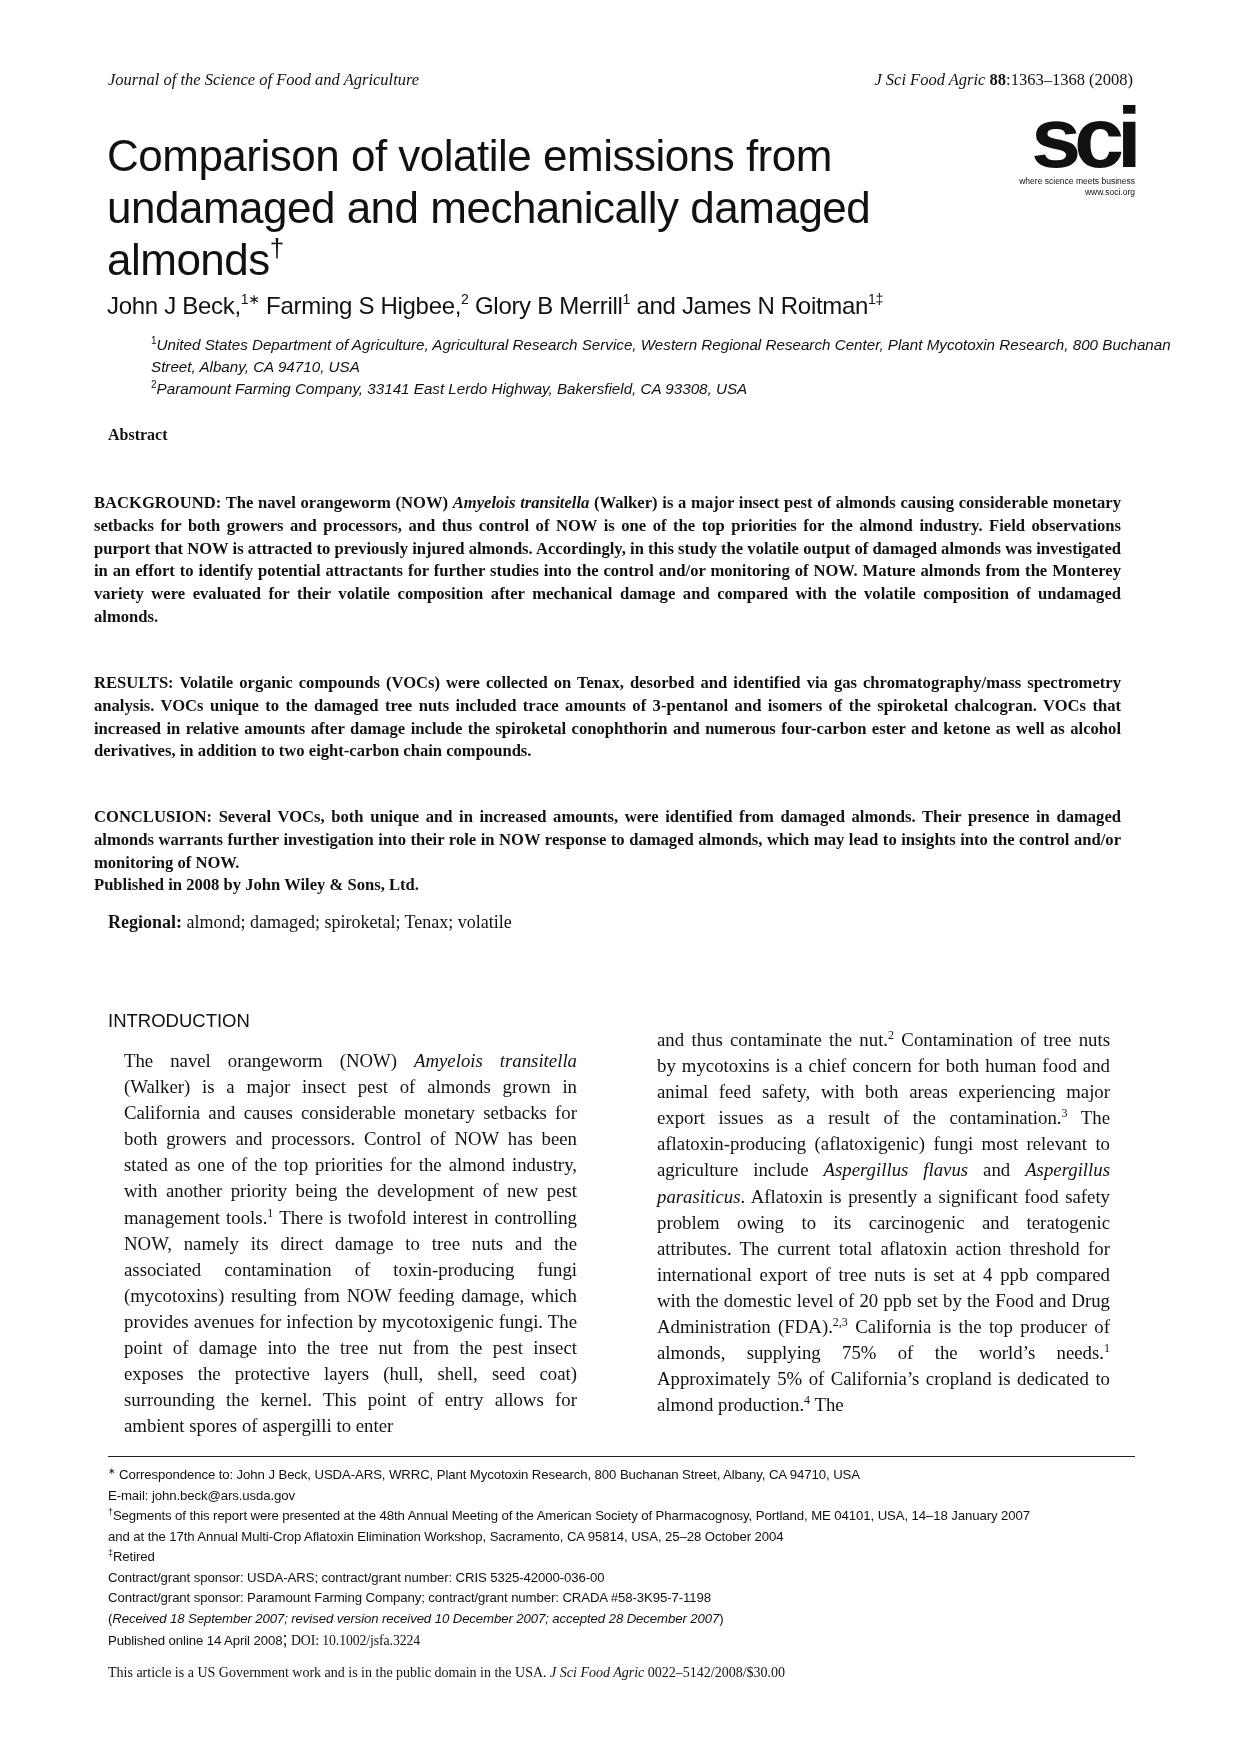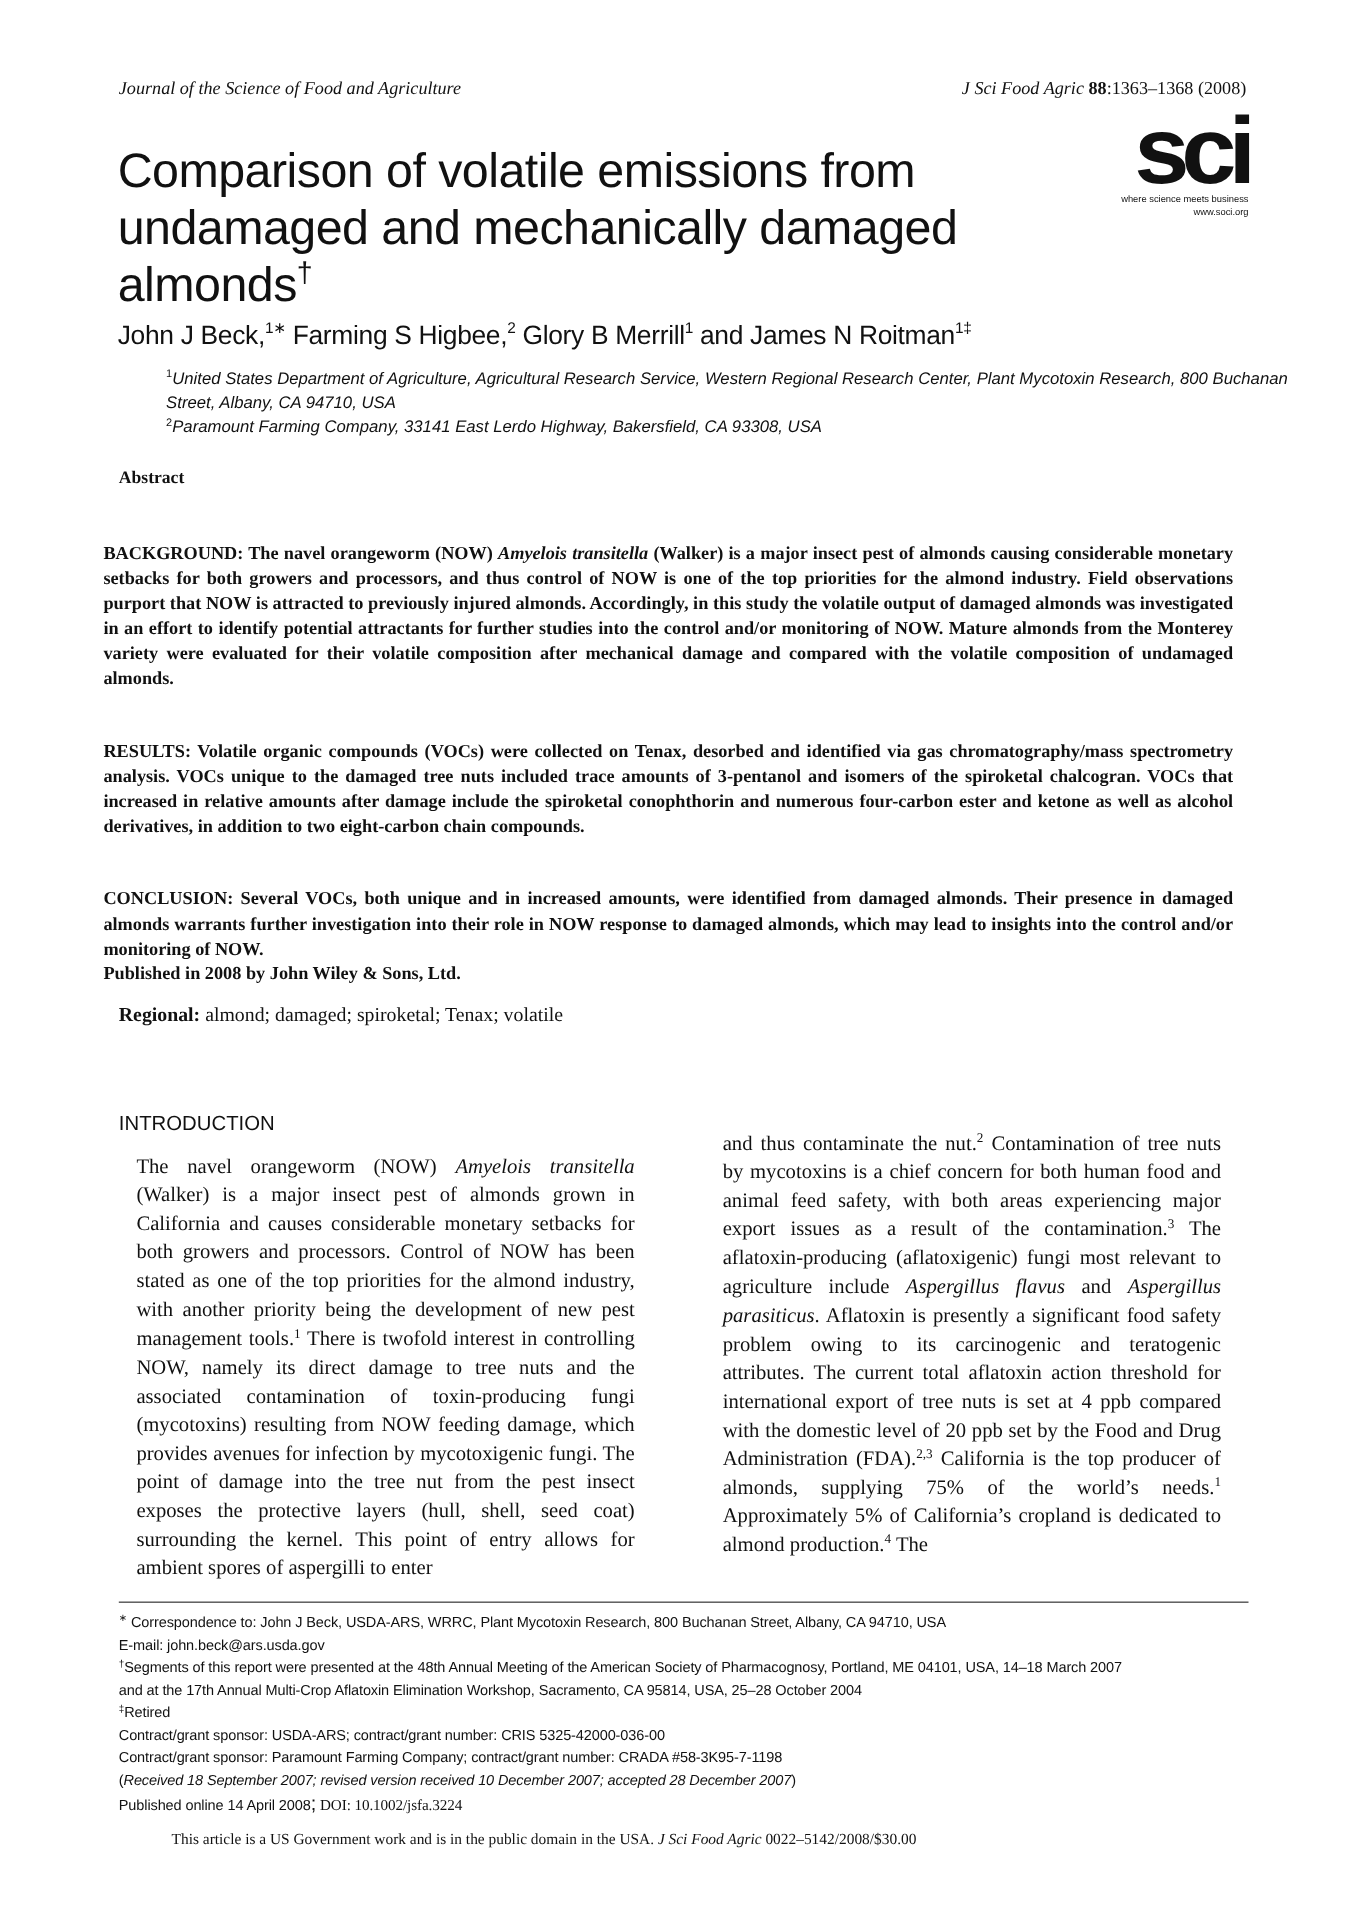--- a/index.html
+++ b/index.html
@@ -43,21 +43,21 @@
   .intro-heading { font-family: "Liberation Sans", sans-serif; font-weight: 400; font-size: 18.5px; line-height: 22px; margin: 0 0 2px 0; text-align: left; }
   .col p { margin: 16px; }
 
   .fn-rule { position: absolute; top: 1456px; left: 108px; width: 1027px; height: 0; border-top: 1.2px solid #222; }
   .footnotes { position: absolute; top: 1465px; left: 108px; width: 1030px; font-family: "Liberation Sans", sans-serif; font-size: 13.2px; line-height: 20.5px; letter-spacing: -0.1px; }
   .footnotes div { white-space: nowrap; }
   .footnotes sup { font-size: 9px; vertical-align: 5px; line-height: 0; }
   .footnotes .doi { font-family: "Liberation Serif", serif; font-size: 13.8px; }
   .footnotes .semi { font-size: 18px; }
 
-  .gov-note { position: absolute; top: 1665px; left: 108px; font-family: "Liberation Serif", serif; font-size: 14px; margin-left: 48px; }
+  .gov-note { position: absolute; top: 1665px; left: 108px; font-family: "Liberation Serif", serif; font-size: 14px; }
   .gov-note i { font-style: italic; }
 </style>
 </head>
 <body>
 
 <div class="running-head serif">
   <span class="left">Journal of the Science of Food and Agriculture</span>
   <span class="right"><i>J Sci Food Agric</i> <b>88</b><span>:1363–1368 (2008)</span></span>
 </div>
 
@@ -99,21 +99,21 @@
 </div>
 
 <div class="col col-right serif">
   <p><span>and thus contaminate the nut.</span><sup>2</sup> <span>Contamination of tree nuts by mycotoxins is a chief concern for both human food and animal feed safety, with both areas experiencing major export issues as a result of the contamination.</span><sup>3</sup> <span>The aflatoxin-producing (aflatoxigenic) fungi most relevant to agriculture include</span> <i>Aspergillus flavus</i> <span>and</span> <i>Aspergillus parasiticus</i><span>. Aflatoxin is presently a significant food safety problem owing to its carcinogenic and teratogenic attributes. The current total aflatoxin action threshold for international export of tree nuts is set at 4 ppb compared with the domestic level of 20 ppb set by the Food and Drug Administration (FDA).</span><sup>2,3</sup> <span>California is the top producer of almonds, supplying 75% of the world’s needs.</span><sup>1</sup> <span>Approximately 5% of California’s cropland is dedicated to almond production.</span><sup>4</sup> <span>The</span></p>
 </div>
 
 <div class="fn-rule"></div>
 <div class="footnotes">
   <div><sup>∗</sup> <span>Correspondence to: John J Beck, USDA-ARS, WRRC, Plant Mycotoxin Research, 800 Buchanan Street, Albany, CA 94710, USA</span></div>
   <div>E-mail: john.beck@ars.usda.gov</div>
-  <div><sup>†</sup><span>Segments of this report were presented at the 48th Annual Meeting of the American Society of Pharmacognosy, Portland, ME 04101, USA, 14–18 March 2007</span></div>
+  <div><sup>†</sup><span>Segments of this report were presented at the 48th Annual Meeting of the American Society of Pharmacognosy, Portland, ME 04101, USA, 14–18 January 2007</span></div>
   <div>and at the 17th Annual Multi-Crop Aflatoxin Elimination Workshop, Sacramento, CA 95814, USA, 25–28 October 2004</div>
   <div><sup>‡</sup><span>Retired</span></div>
   <div>Contract/grant sponsor: USDA-ARS; contract/grant number: CRIS 5325-42000-036-00</div>
   <div>Contract/grant sponsor: Paramount Farming Company; contract/grant number: CRADA #58-3K95-7-1198</div>
   <div>(<i>Received 18 September 2007; revised version received 10 December 2007; accepted 28 December 2007</i>)</div>
   <div><span>Published online 14 April 2008</span><span class="semi">;</span> <span class="doi">DOI: 10.1002/jsfa.3224</span></div>
 </div>
 
 <div class="gov-note"><span>This article is a US Government work and is in the public domain in the USA.</span> <i>J Sci Food Agric</i> <span>0022–5142/2008/$30.00</span></div>
 

